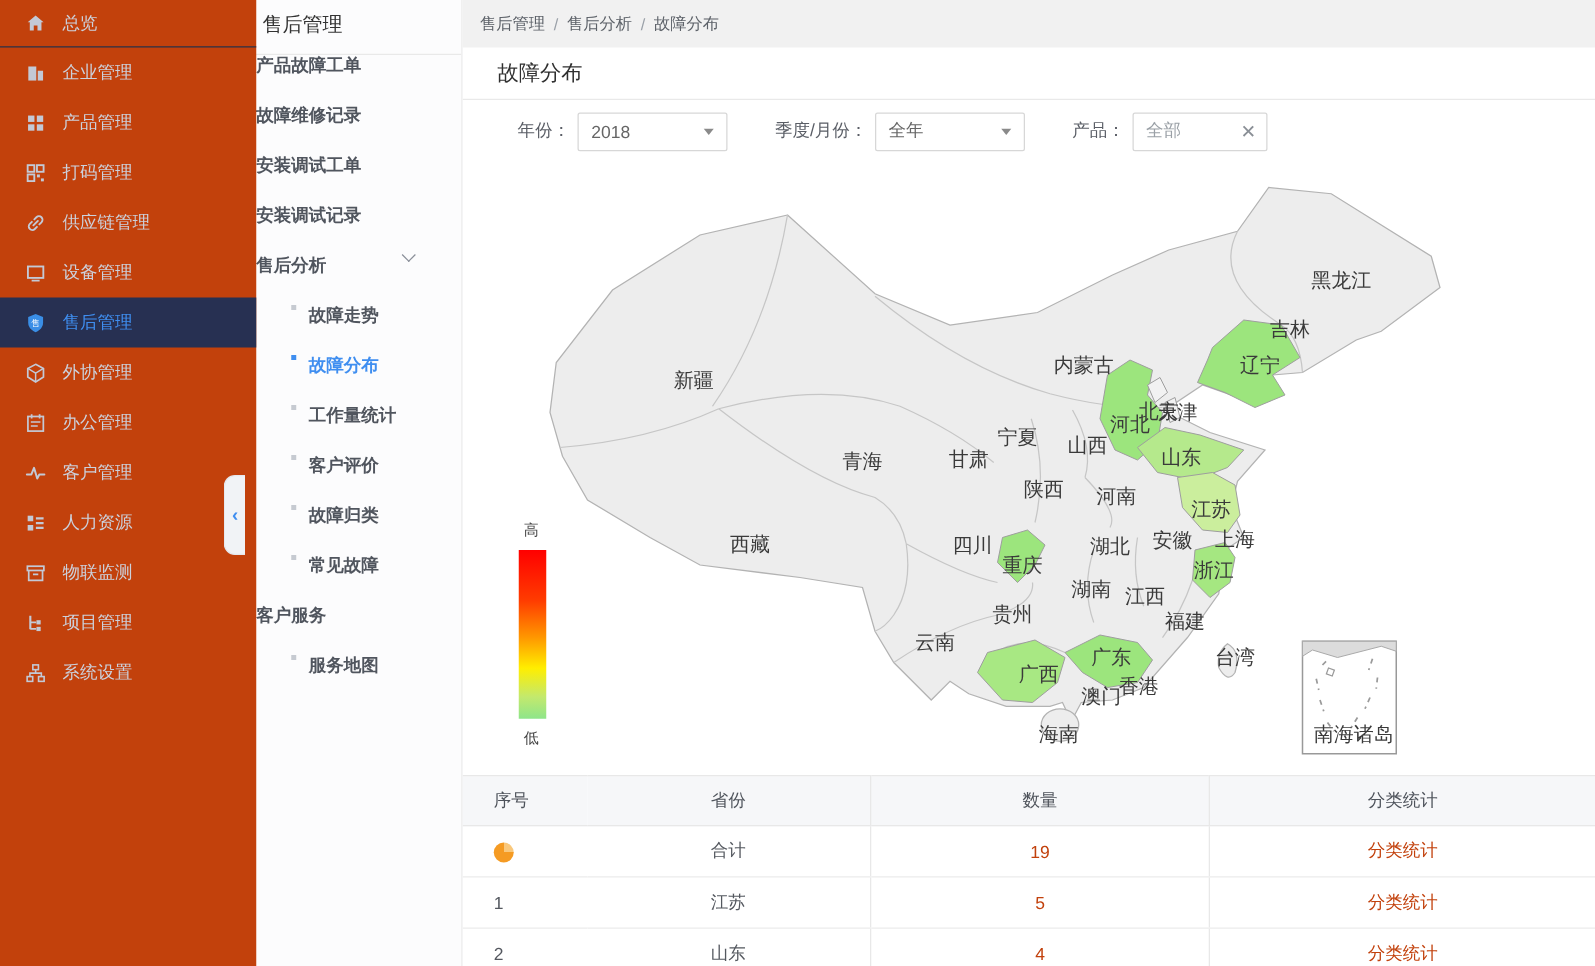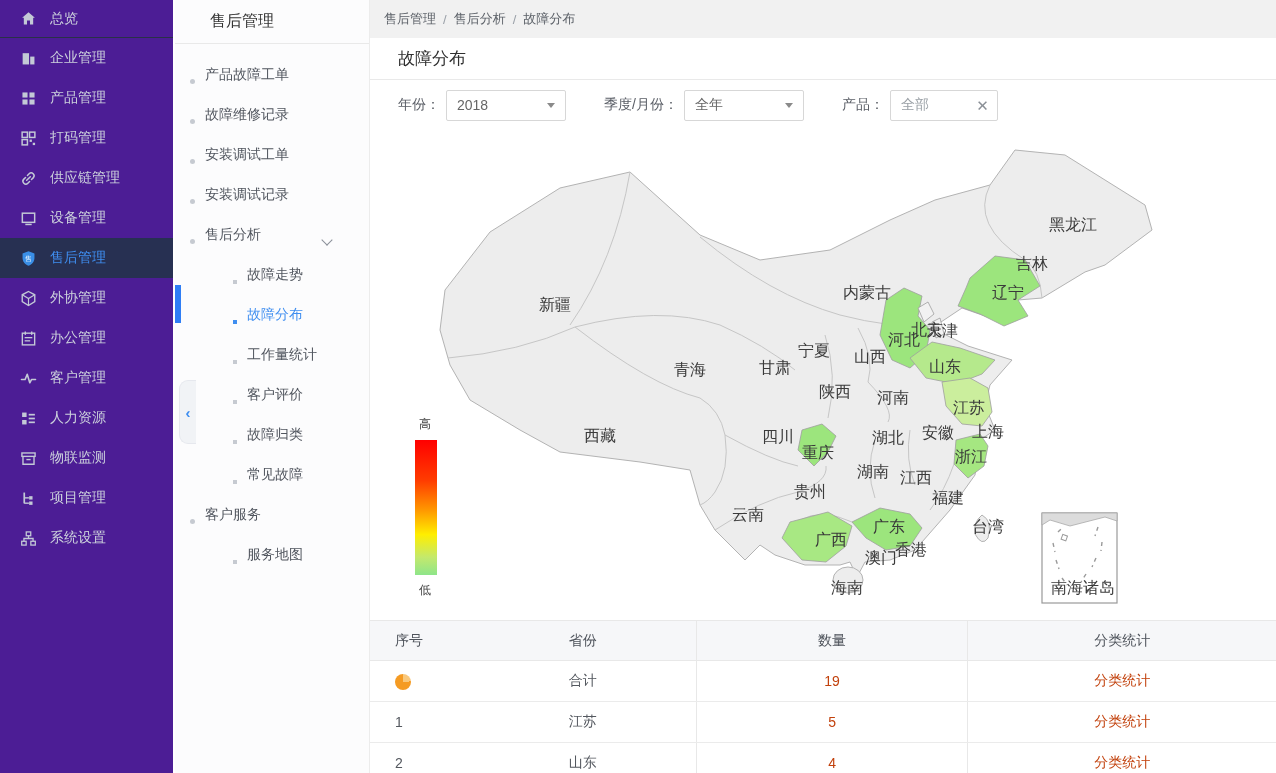--- a/index.html
+++ b/index.html
@@ -1,36 +1,36 @@
 <!DOCTYPE html>
 <html><head>
 <meta charset="utf-8">
 <style>
   * { box-sizing: border-box; margin: 0; padding: 0; }
   html,body { width:1276px; height:773px; overflow:hidden;
     font-family:"Liberation Sans","DejaVu Sans",sans-serif; background:#fff; }
 
   
-  .sidebar { position:absolute; left:0; top:0; width:173px; height:773px;
-    background:#4c1d95; z-index:5; }
+  .sidebar { position:absolute; left:0; top:0; width:205px; height:773px;
+    background:#c2410c; z-index:5; }
   .side-item { display:flex; align-items:center; height:40px; padding-left:20px;
     color:#ccd1dc; font-size:14px; cursor:pointer; }
   .side-item:first-child { height:38px; border-bottom:1px solid #2a3147; }
   .side-item .sicon { width:17px; height:17px; margin-right:13px; color:#c3c9d6;
     flex:0 0 17px; }
   .side-item.active { background:#273052; color:#3f8ef0; }
   .side-item.active .sicon { color:#3f8ef0; }
 
   
   .submenu { position:absolute; left:175px; top:0; width:195px; height:773px;
     background:#fcfcfd; border-right:1px solid #ececec; z-index:4; }
   .submenu-title { height:44px; line-height:42px; padding-left:35px; font-size:16px;
     color:#333; border-bottom:1px solid #e9e9e9; }
-  .sub-item { position:relative; display:flex; align-items:flex-end; height:40px;
-    font-size:14px; color:#50555e; cursor:pointer; }
+  .sub-item { position:relative; display:flex; align-items:flex-start; height:40px;
+    font-size:14px; color:#50555e; cursor:pointer;font-weight:bold; }
   .sub-item.parent { padding-left:15px; }
   .sub-item.child  { padding-left:58px; }
   .bullet-dot { width:5px; height:5px; border-radius:50%; background:#c6cad1;
     margin-right:10px; flex:0 0 5px; }
   .bullet-sq { width:4px; height:4px; background:#c6cad1; margin-right:10px; flex:0 0 4px; }
   .sub-item.active { color:#3f8ef0; }
   .sub-item.active .bullet-sq { background:#3f8ef0; }
   .active-bar { position:absolute; left:0; top:1px; width:6px; height:38px; background:#2f7ef5; }
   .chev-down { width:8px; height:8px; border-right:1.4px solid #8a8f99;
     border-bottom:1.4px solid #8a8f99; transform:rotate(45deg); margin-left:62px; margin-top:-4px; }
@@ -49,21 +49,21 @@
   .page-title { font-size:17px; color:#2f2f2f; padding-left:28px; font-weight:500; }
 
   .filters { height:50px; display:flex; align-items:center; padding-left:28px;
     font-size:14px; color:#5a5e66; }
   .sel { display:flex; align-items:center; justify-content:space-between;
     width:120px; height:31px; border:1px solid #d7d7d7; border-radius:2px;
     padding:0 10px; margin-left:6px; color:#666; cursor:pointer; background:#fff; }
   .caret { width:0; height:0; border-left:4.5px solid transparent;
     border-right:4.5px solid transparent; border-top:5.5px solid #8a8a8a; }
   .filters .flabel { margin-left:38px; }
-  .filters .flabel:first-child { margin-left:0; }
+  .filters .flabel:first-child { margin-left:16px; }
   .clear-input { display:flex; align-items:center; justify-content:space-between;
     width:108px; height:31px; border:1px solid #d7d7d7; border-radius:2px;
     padding:0 8px 0 10px; margin-left:6px; color:#9aa0a6; background:#fff; }
   .clear-x { color:#8a8f96; font-size:15px; cursor:pointer; line-height:1; }
 
   
   .map-wrap { position:relative; width:906px; height:490px; }
   .map-wrap svg { position:absolute; left:0; top:0; }
   .plabel { position:absolute; transform:translate(-50%,-50%); font-size:16px;
     color:#3a3a3a; white-space:nowrap; pointer-events:none; }

